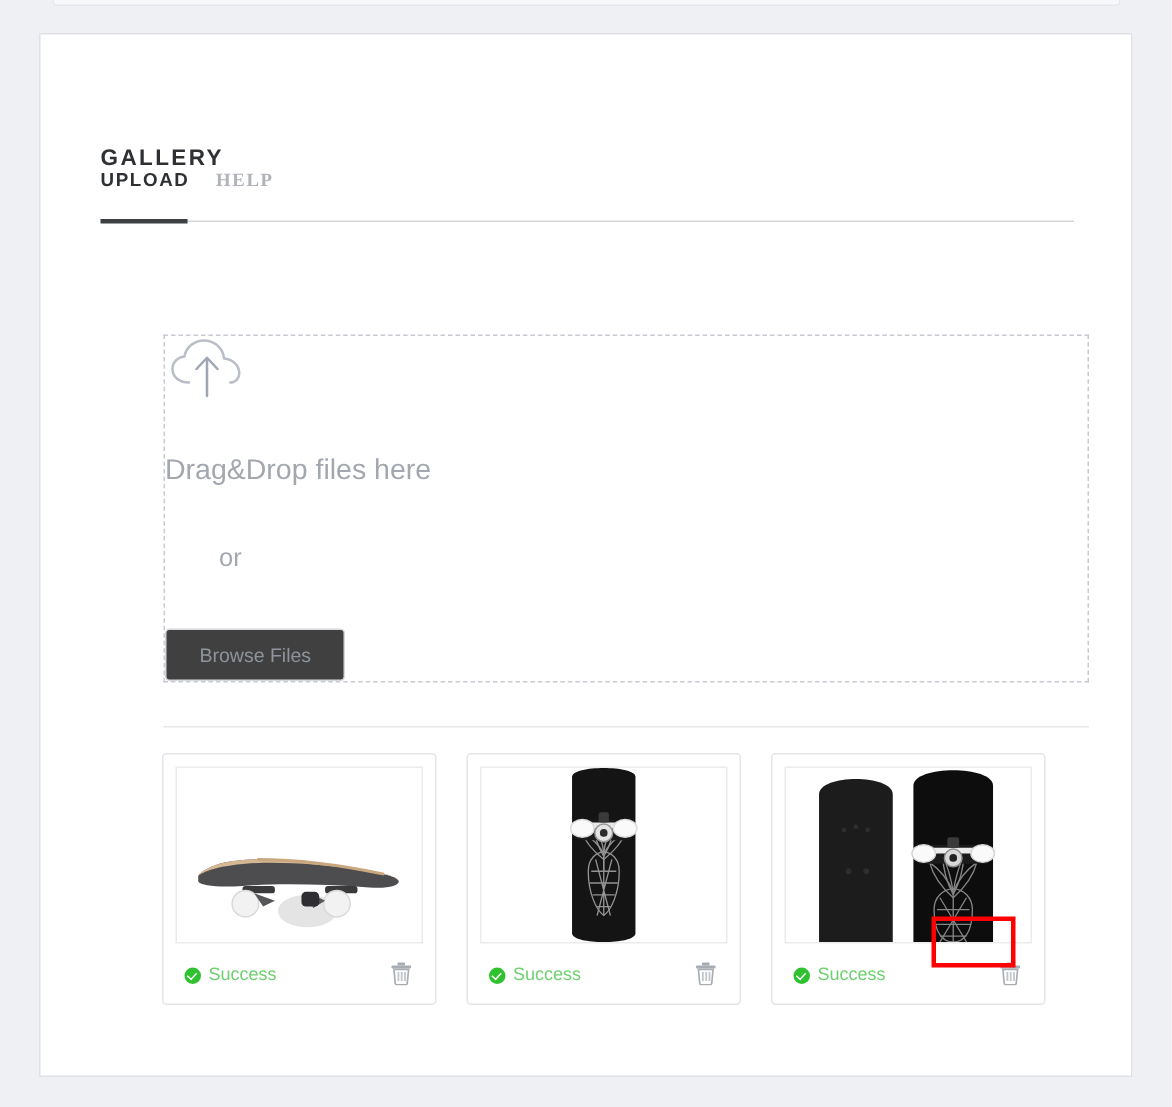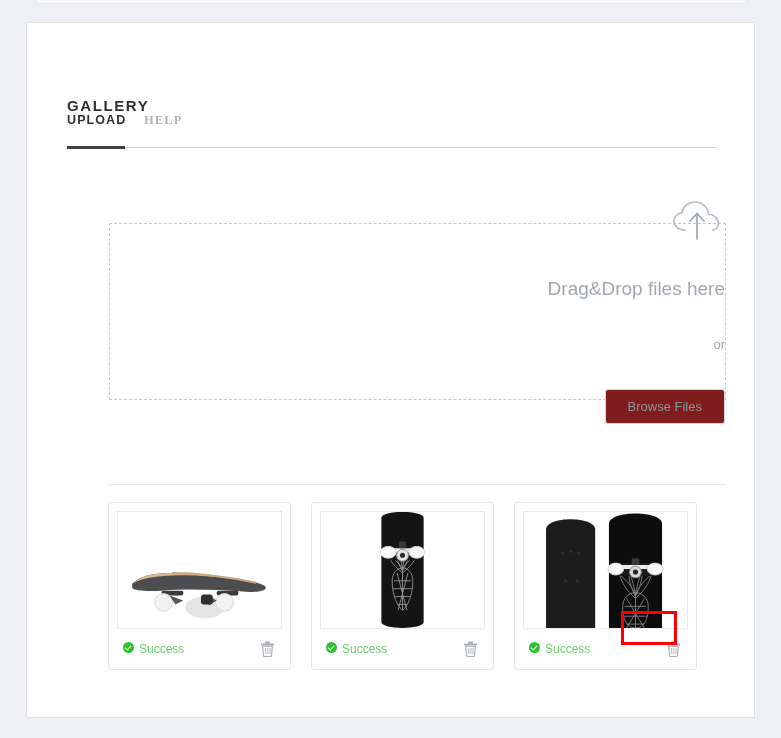--- a/index.html
+++ b/index.html
@@ -88,49 +88,50 @@
     height: 1px;
     background: #d3d7dc;
   }
 
   
   .dropzone {
     position: absolute;
     left: 82px;
     top: 200px;
     width: 617px;
-    height: 177px;
+    height: 232px;
     border: 1px dashed #c7cbd1;
     box-sizing: border-box;
     display: flex;
     flex-direction: column;
-    align-items: flex-end;
+    align-items: flex-start;
     justify-content: center;
     gap: 19px;
   }
   .cloud-icon {
     width: 56px;
     height: 44px;
     display: block;
     margin-bottom: 16px;
   }
   .dz-title {
     font-size: 19px;
     color: #a3a8b0;
     margin-bottom: 18px;
   }
   .dz-or {
-    font-size: 13px;
+    font-size: 17px;
     color: #a3a8b0;
     margin-bottom: 18px;
+    margin-left: 36px;
   }
   .browse-btn {
     font-size: 13px;
     color: #8f949c;
-    background: #7f1d1d;
+    background: #404040;
     border: 1px solid #d5d8dd;
     border-radius: 3px;
     padding: 9px 22px;
     cursor: pointer;
     font-family: "Liberation Sans", sans-serif;
   }
 
   
   .list-divider {
     position: absolute;
@@ -170,21 +171,21 @@
   .card-footer {
     height: 40px;
     display: flex;
     align-items: center;
     justify-content: space-between;
     padding: 0 2px 0 6px;
     position: relative;
   }
   .status {
     display: flex;
-    align-items: flex-start;
+    align-items: flex-end;
     gap: 5px;
     font-size: 12px;
     color: #6fd06f;
   }
   .check-badge {
     width: 11px;
     height: 11px;
     border-radius: 50%;
     background: #2fc12f;
     position: relative;

